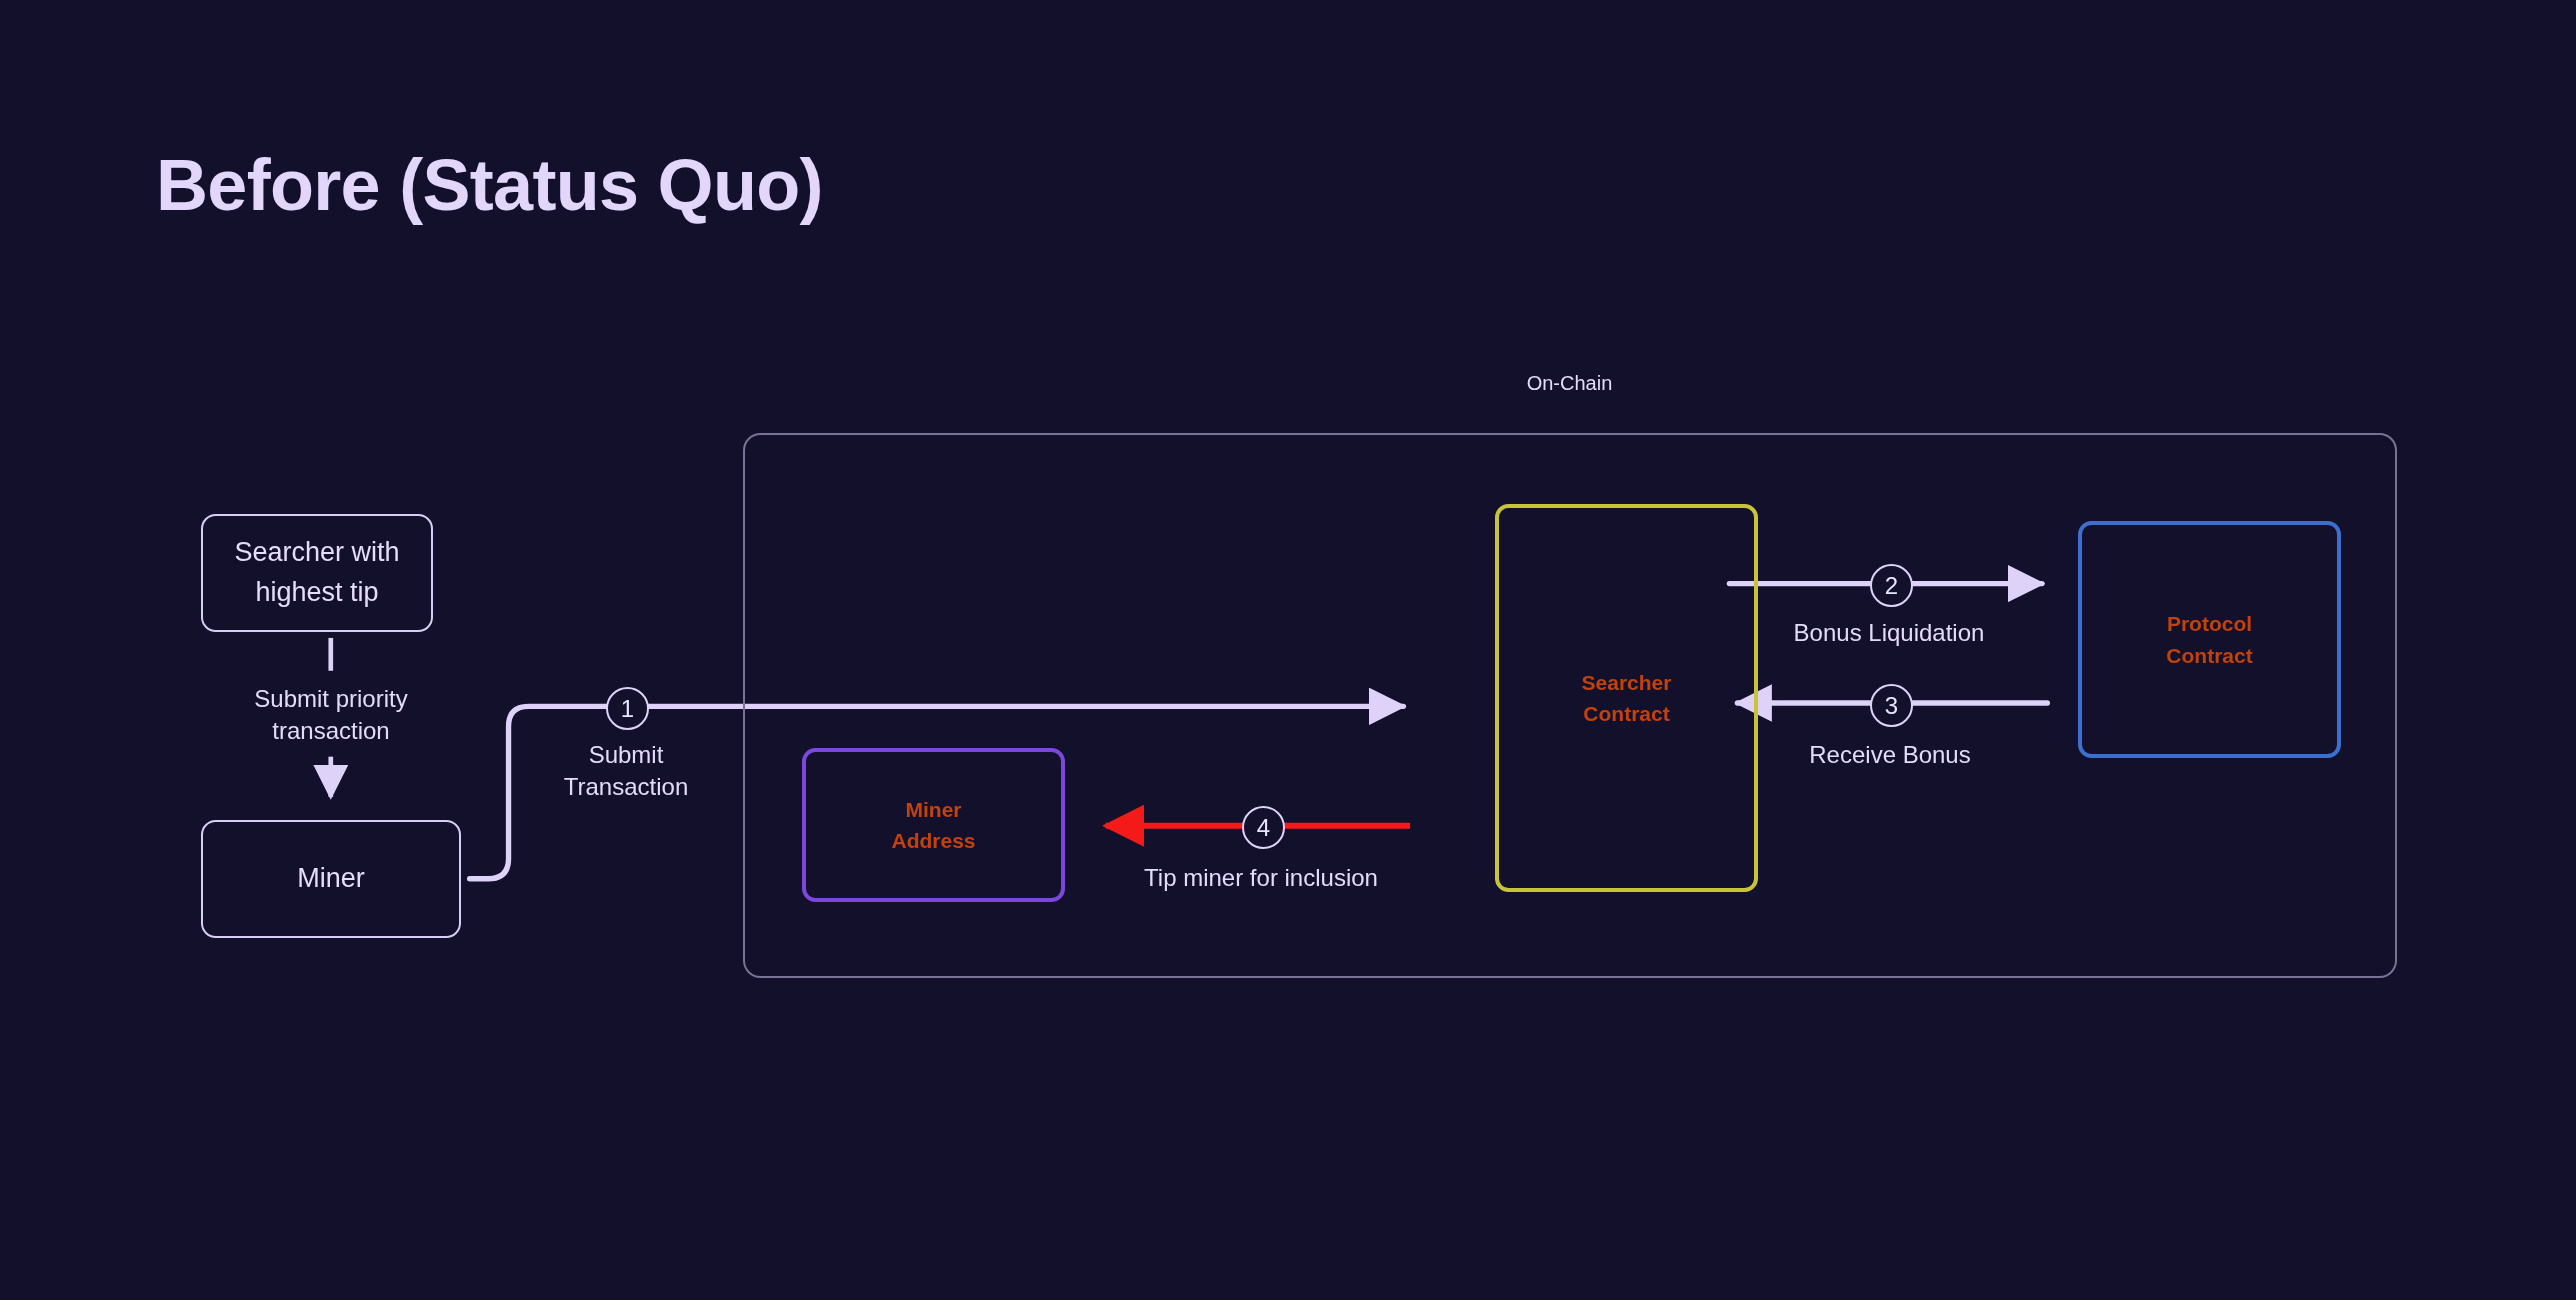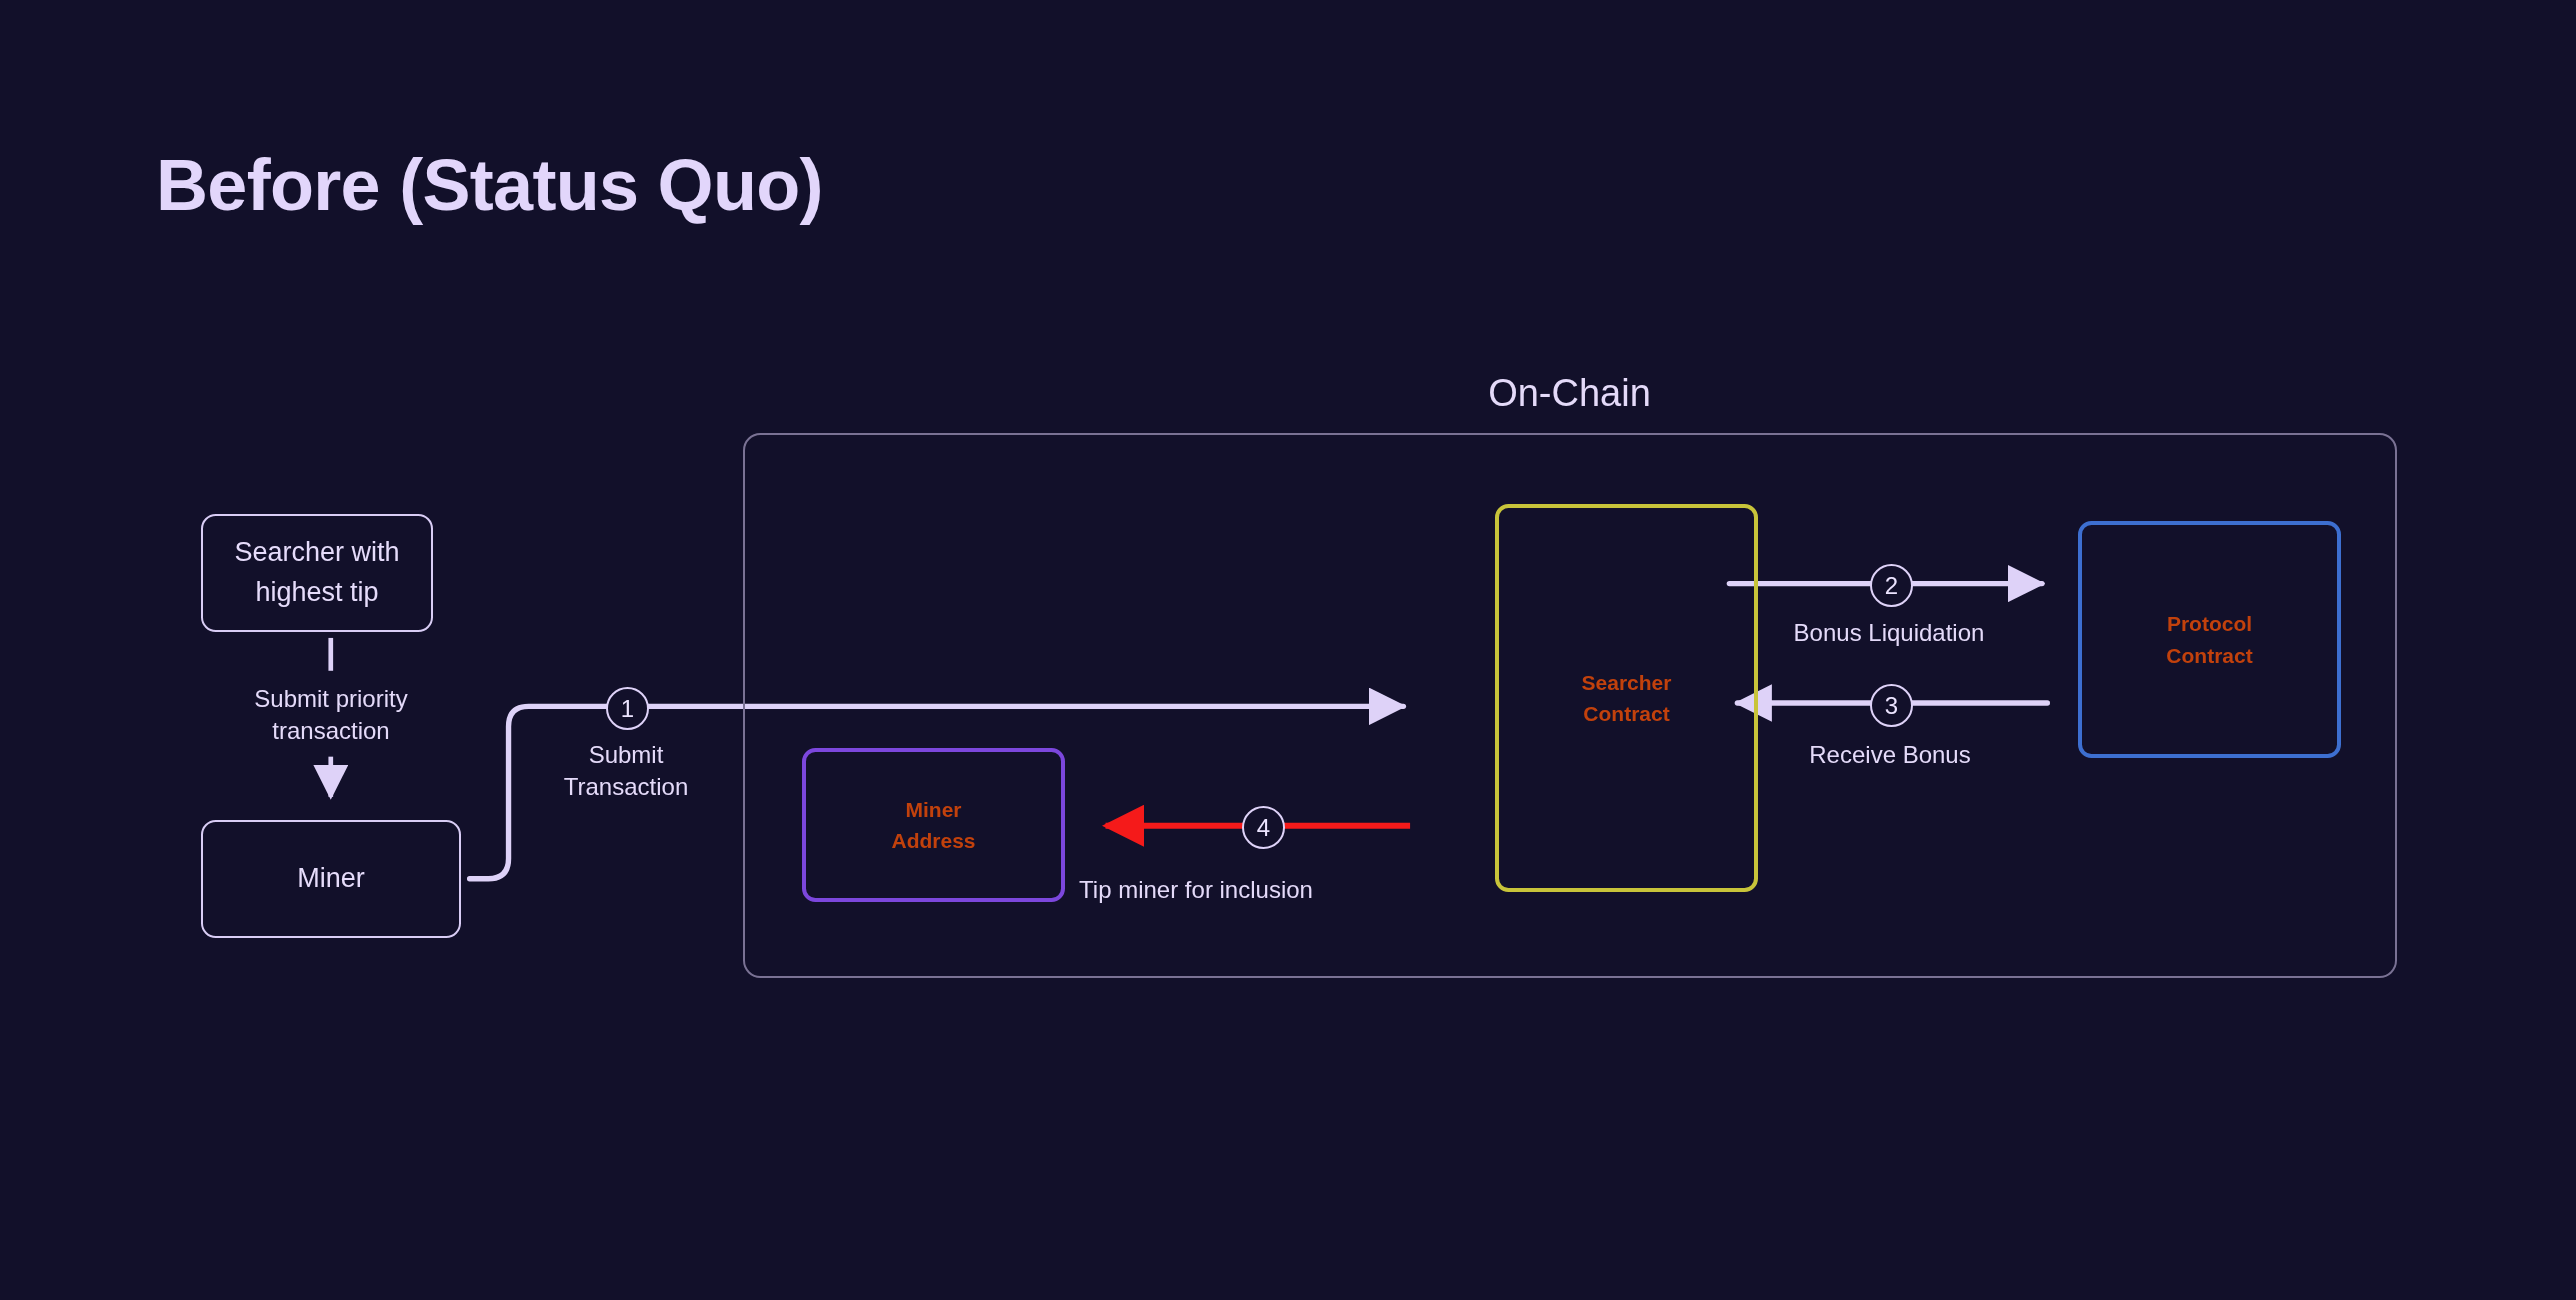--- a/index.html
+++ b/index.html
@@ -70,21 +70,21 @@
   }
 
   
   #onchain-container {
     box-sizing: border-box;
     border: 2.7px solid #7a7294;
     border-radius: 17.4px;
     background: transparent;
   }
   #onchain-title {
-    font-size: 38px;
+    font-size: 20px;
     font-weight: 400;
     color: #e4daf9;
     white-space: nowrap;
     text-align: center;
   }
 
   
   .edge-label {
     font-size: 24px;
     font-weight: 400;
@@ -194,16 +194,16 @@
   <div class="abs edge-label" style="left:1755px; top:617px; width:268px;">Bonus Liquidation</div>
 
   <div class="abs step-badge" style="left:1870px; top:684px;">
     <span>3</span>
   </div>
   <div class="abs edge-label" style="left:1756px; top:739px; width:268px;">Receive Bonus</div>
 
   <div class="abs step-badge" style="left:1242px; top:806px;">
     <span>4</span>
   </div>
-  <div class="abs edge-label" style="left:1062px; top:862px; width:268px;margin-top:12px;">Tip miner for inclusion</div>
+  <div class="abs edge-label" style="left:1127px; top:862px; width:268px;">Tip miner for inclusion</div>
 
 </div>
 
 
 </body></html>

